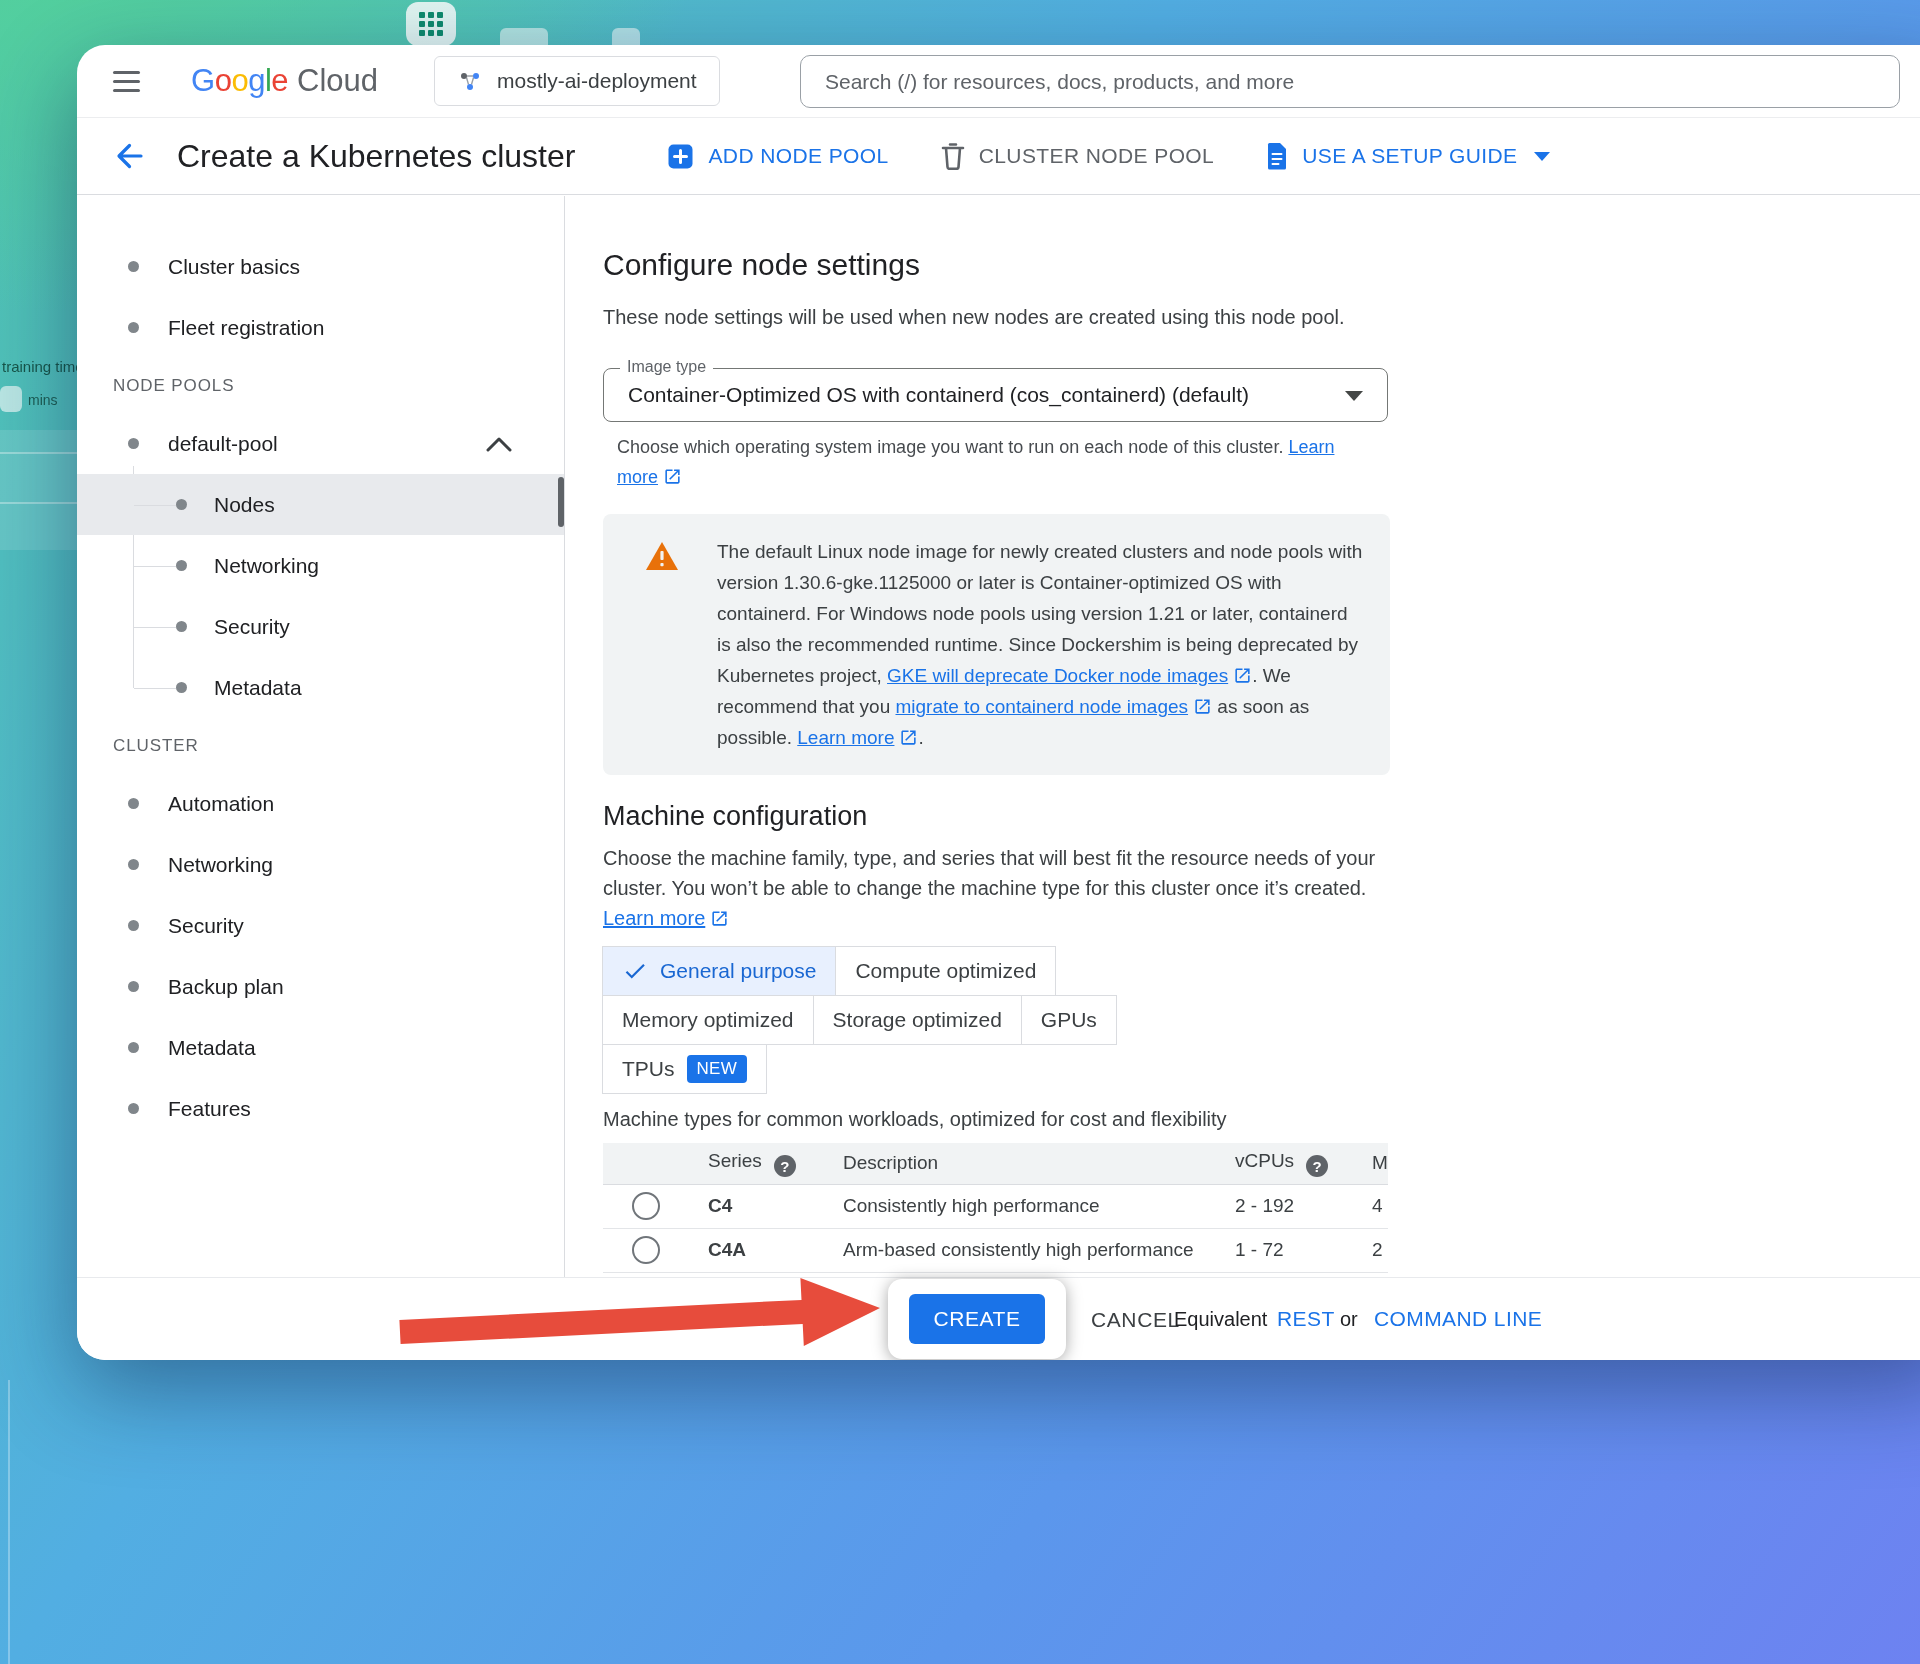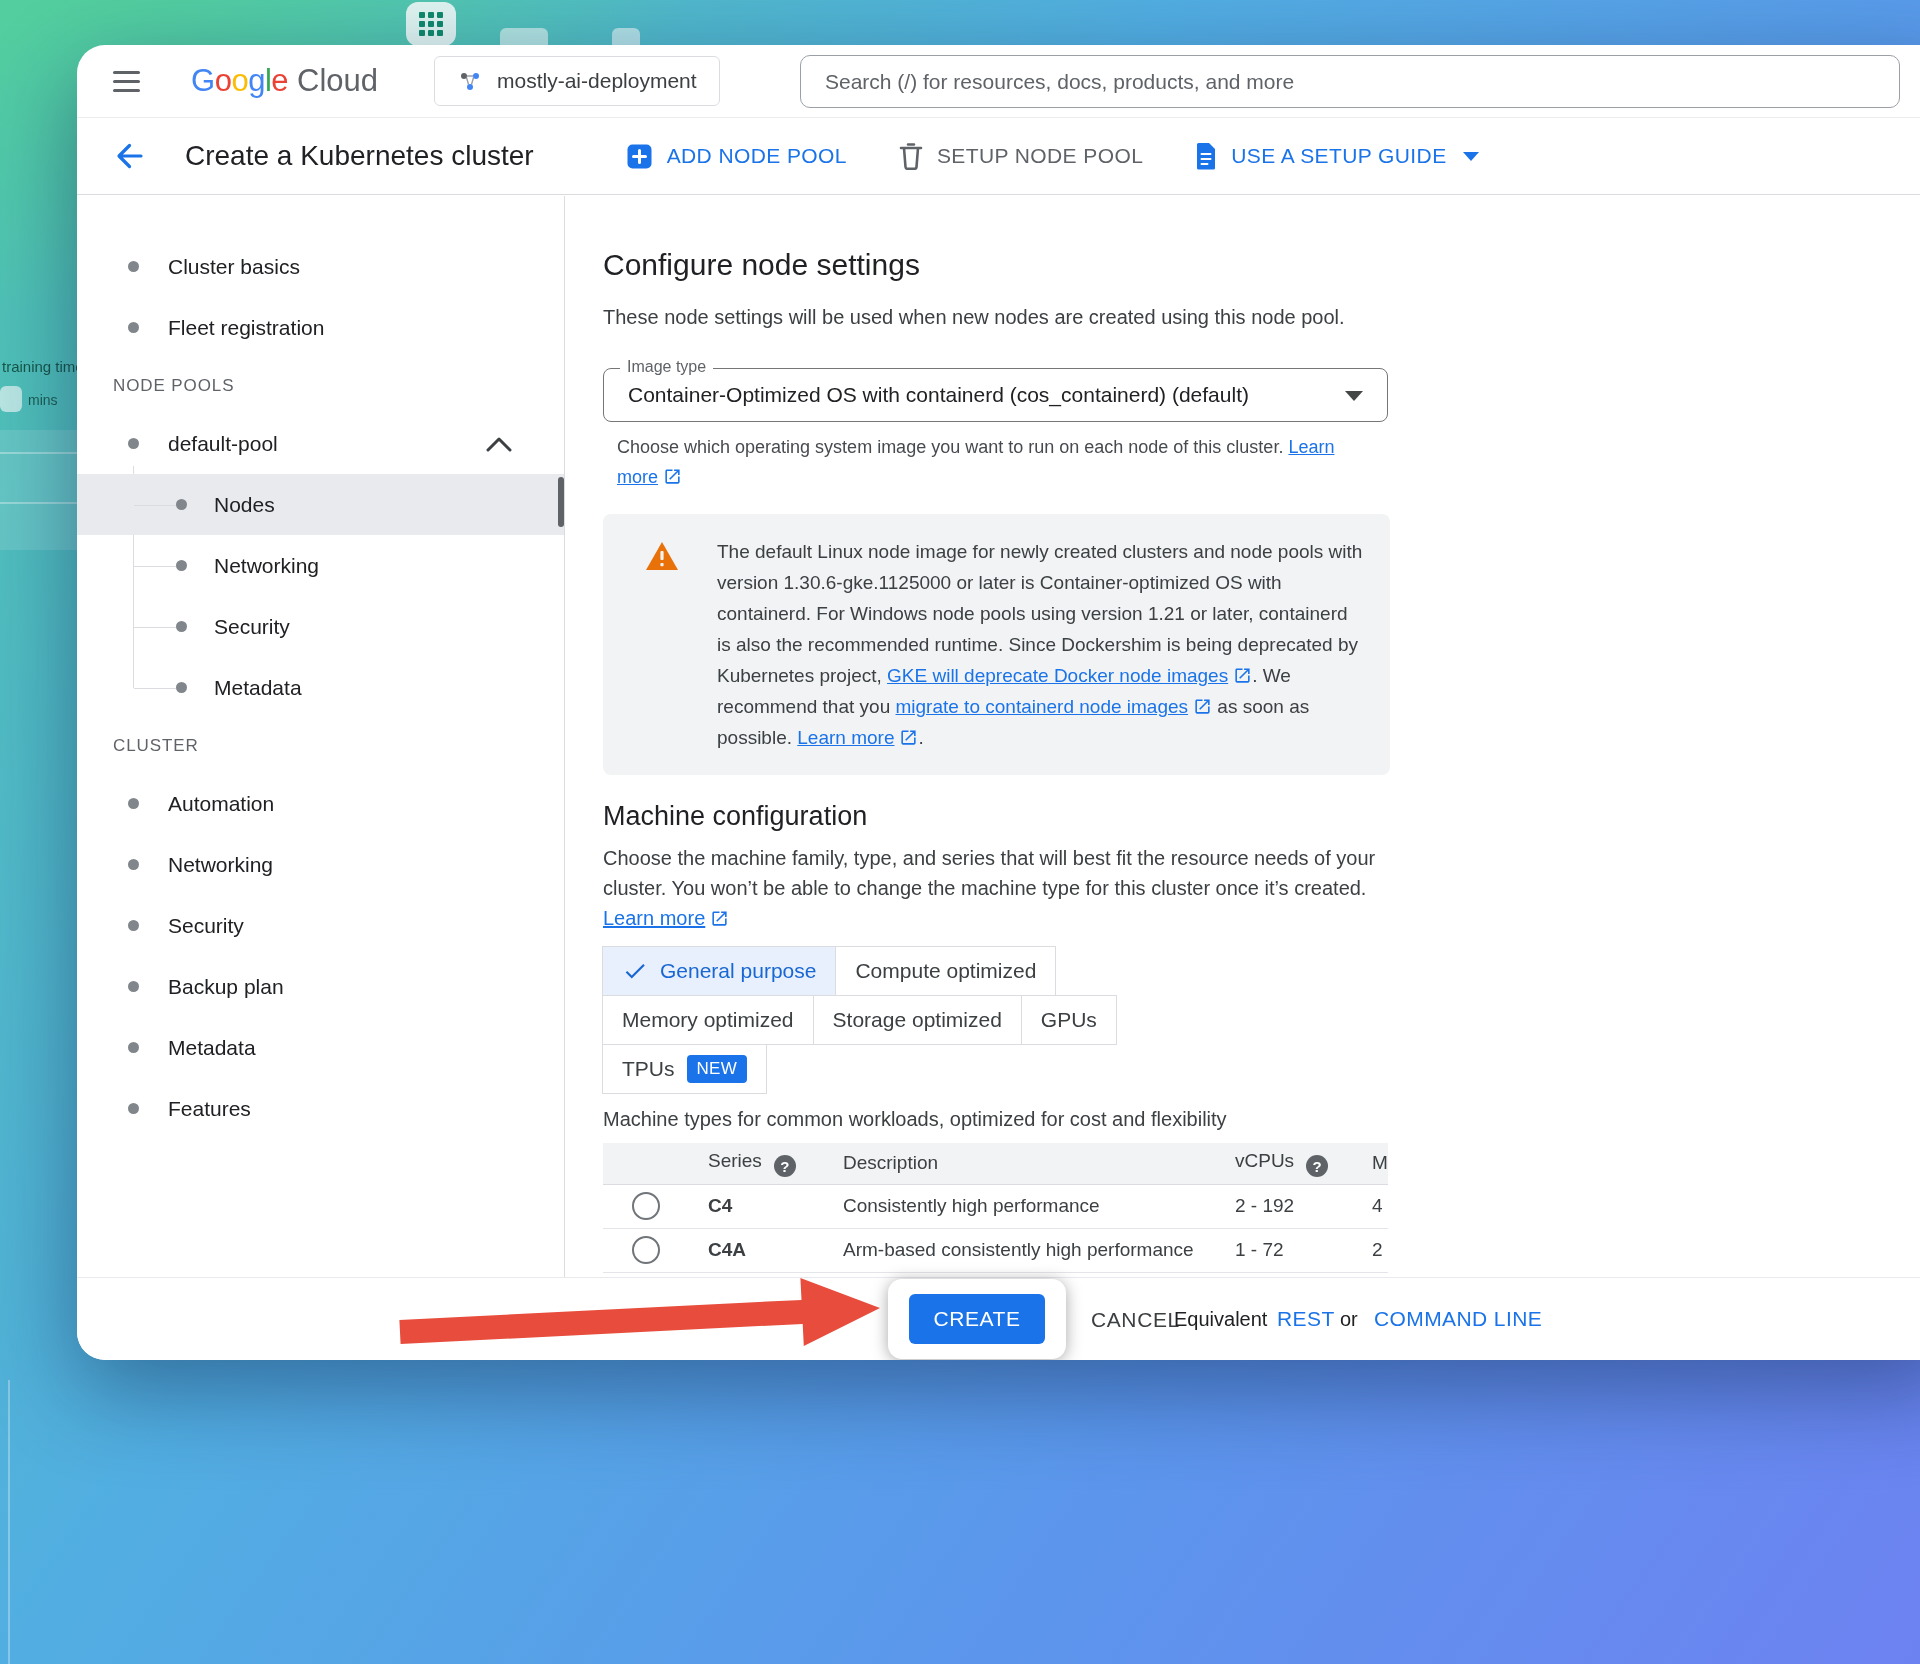--- a/index.html
+++ b/index.html
@@ -35,21 +35,21 @@
   .logo .g-word { font-weight:500; letter-spacing:-0.5px; }
   .logo .cloud { color:#5f6368; margin-left:9px; font-weight:400; }
   .project-btn { display:flex; align-items:center; gap:14px; margin-left:56px; height:50px; padding:0 22px; border:1px solid #dadce0; border-radius:6px; background:#fff; font-size:21px; font-weight:500; color:#3c4043; font-family:inherit; cursor:pointer; }
   .searchbar { position:absolute; left:723px; right:60px; top:10px; height:53px; }
   .searchbar input { width:100%; height:100%; border:1.5px solid #9aa0a6; border-radius:10px; padding:0 24px; font-size:21px; color:#7f1d1d; font-family:inherit; background:#fff; outline:none; }
   .searchbar input::placeholder { color:#5f6368; }
 
   
   .pagehead { position:relative; height:77px; display:flex; align-items:center; border-bottom:1px solid #dadce0; padding-left:26px; }
   .back-btn { width:52px; height:52px; border:none; background:none; display:flex; align-items:center; justify-content:center; cursor:pointer; }
-  .page-title { margin-left:30px; font-size:28px; font-weight:400; color:#202124; white-space:nowrap; }
+  .page-title { margin-left:22px; font-size:32px; font-weight:400; color:#202124; white-space:nowrap; }
   .head-actions { display:flex; align-items:center; margin-left:92px; gap:52px; }
   .txt-btn { display:flex; align-items:center; gap:14px; background:none; border:none; font-family:inherit; font-size:21px; font-weight:500; letter-spacing:0.4px; cursor:pointer; white-space:nowrap; }
   .txt-btn.blue { color:#1a73e8; }
   .txt-btn.grey { color:#5f6368; }
   .caret-down { width:0; height:0; border-left:8px solid transparent; border-right:8px solid transparent; border-top:9px solid #1a73e8; margin-left:2px; }
 
   
   .content { position:absolute; top:151px; bottom:83px; left:0; right:0; }
 
   
@@ -184,21 +184,21 @@
         <svg width="27" height="27" viewBox="0 0 27 27">
             <rect x="1.5" y="1.5" width="24" height="24" rx="5" fill="#1a73e8"></rect>
             <path d="M13.5 7.5v12M7.5 13.5h12" stroke="#fff" stroke-width="3" stroke-linecap="round"></path>
           </svg>
         <span>ADD NODE POOL</span>
       </button>
       <button class="txt-btn grey">
         <svg width="24" height="28" viewBox="0 0 24 28">
             <path d="M2 6h20M9 2.5h6M5 6l1.5 19a2 2 0 0 0 2 1.8h7a2 2 0 0 0 2-1.8L19 6" fill="none" stroke="#5f6368" stroke-width="2.6" stroke-linecap="round" stroke-linejoin="round"></path>
           </svg>
-        <span>SETUP NODE POOL</span>
+        <span>CLUSTER NODE POOL</span>
       </button>
       <button class="txt-btn blue">
         <svg width="22" height="28" viewBox="0 0 22 28">
             <path d="M3.5 1h10.5L20 7v19a1.5 1.5 0 0 1-1.5 1.5h-15A1.5 1.5 0 0 1 2 26V2.5A1.5 1.5 0 0 1 3.5 1z" fill="#1a73e8"></path>
             <path d="M6.5 12h9M6.5 17h9M6.5 22h6" stroke="#fff" stroke-width="2" stroke-linecap="round"></path>
           </svg>
         <span>USE A SETUP GUIDE</span>
         <i class="caret-down"></i>
       </button>
     </div>

